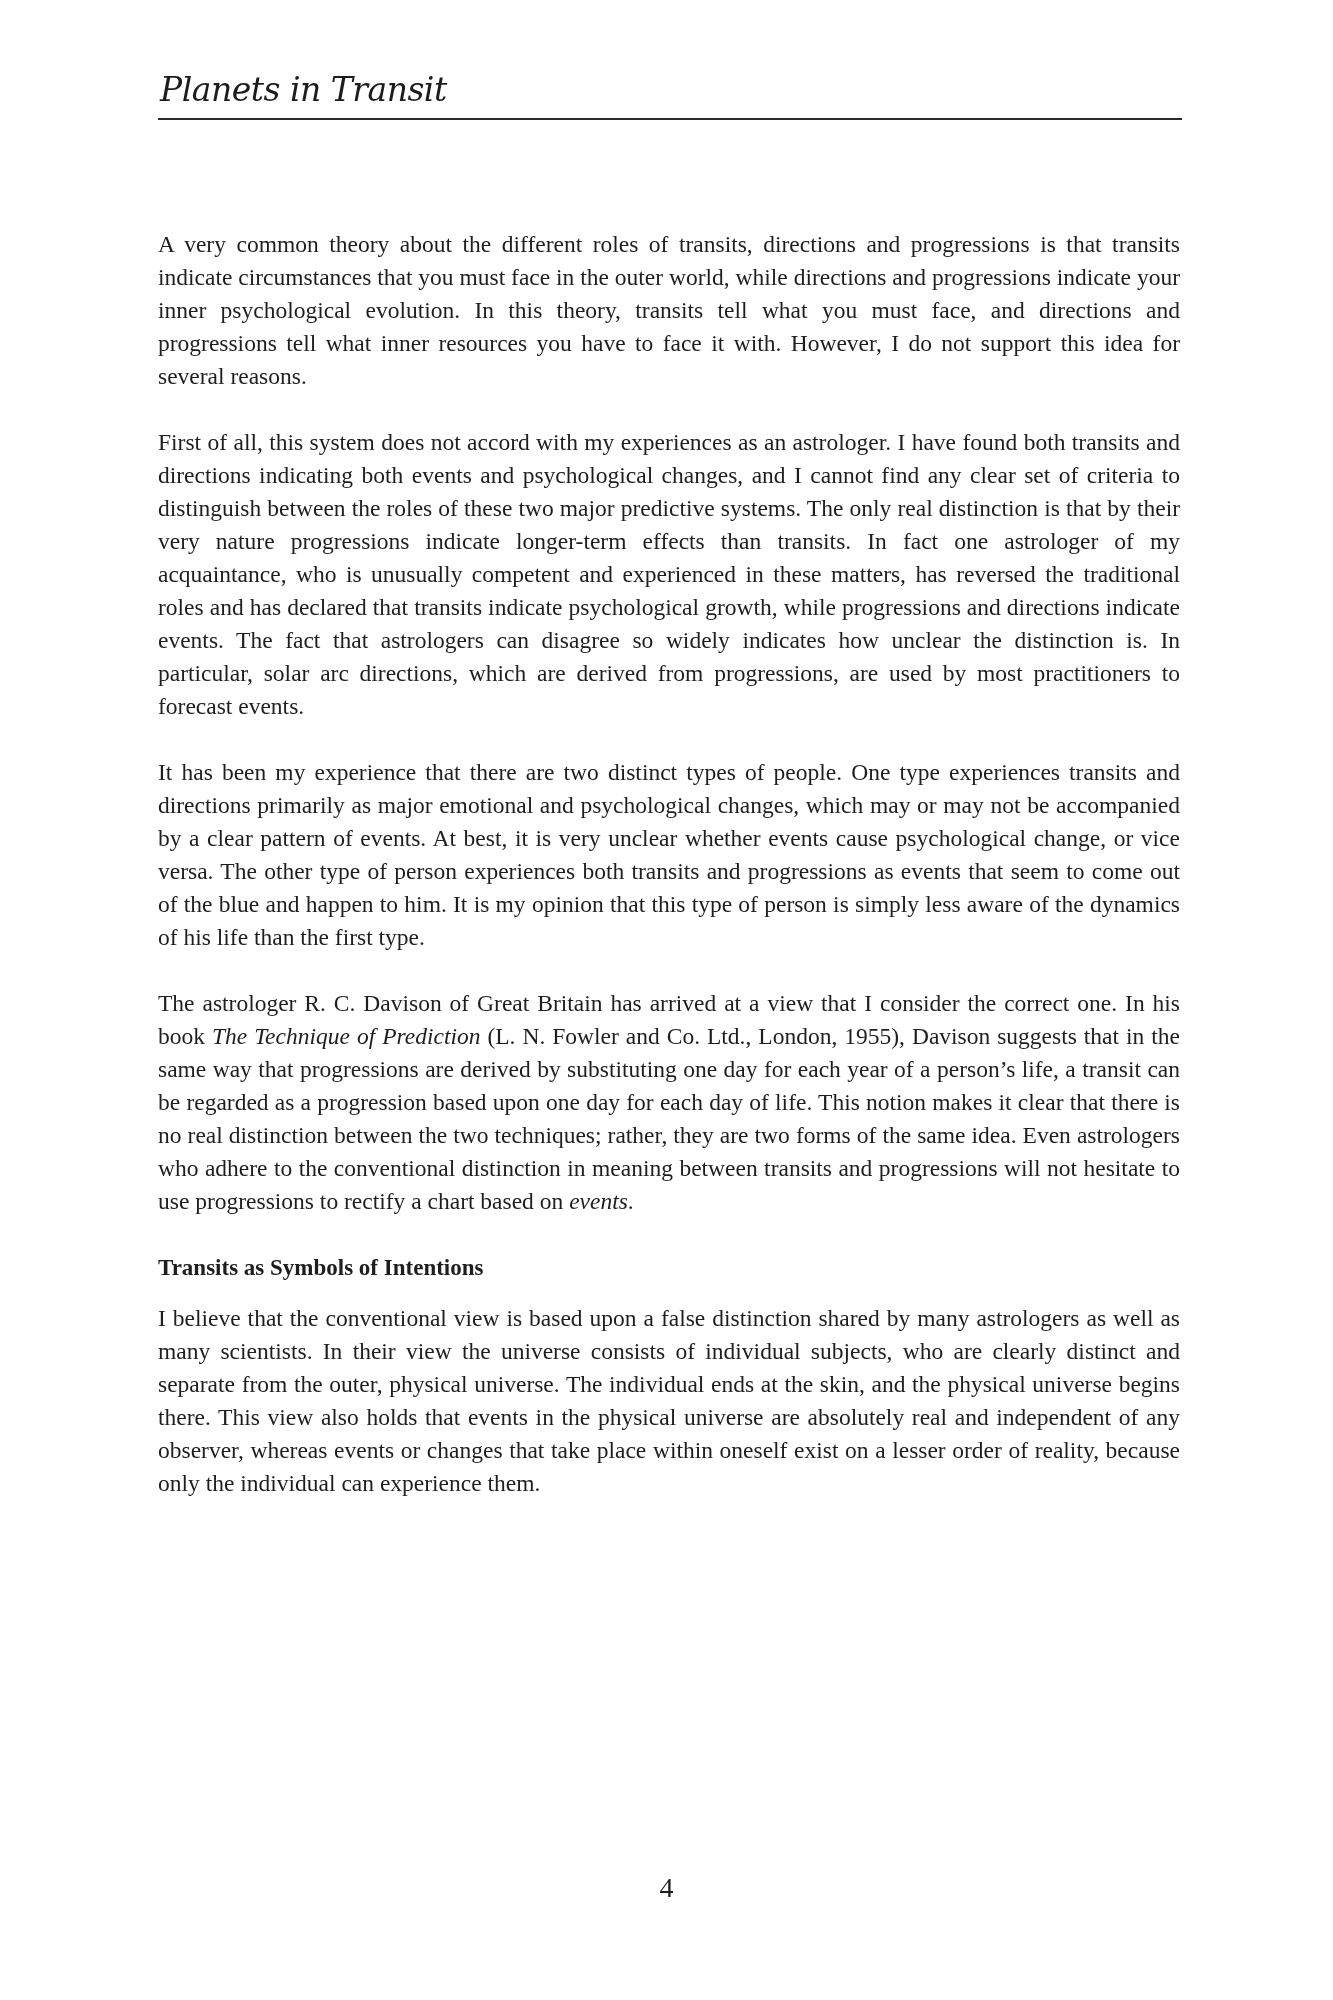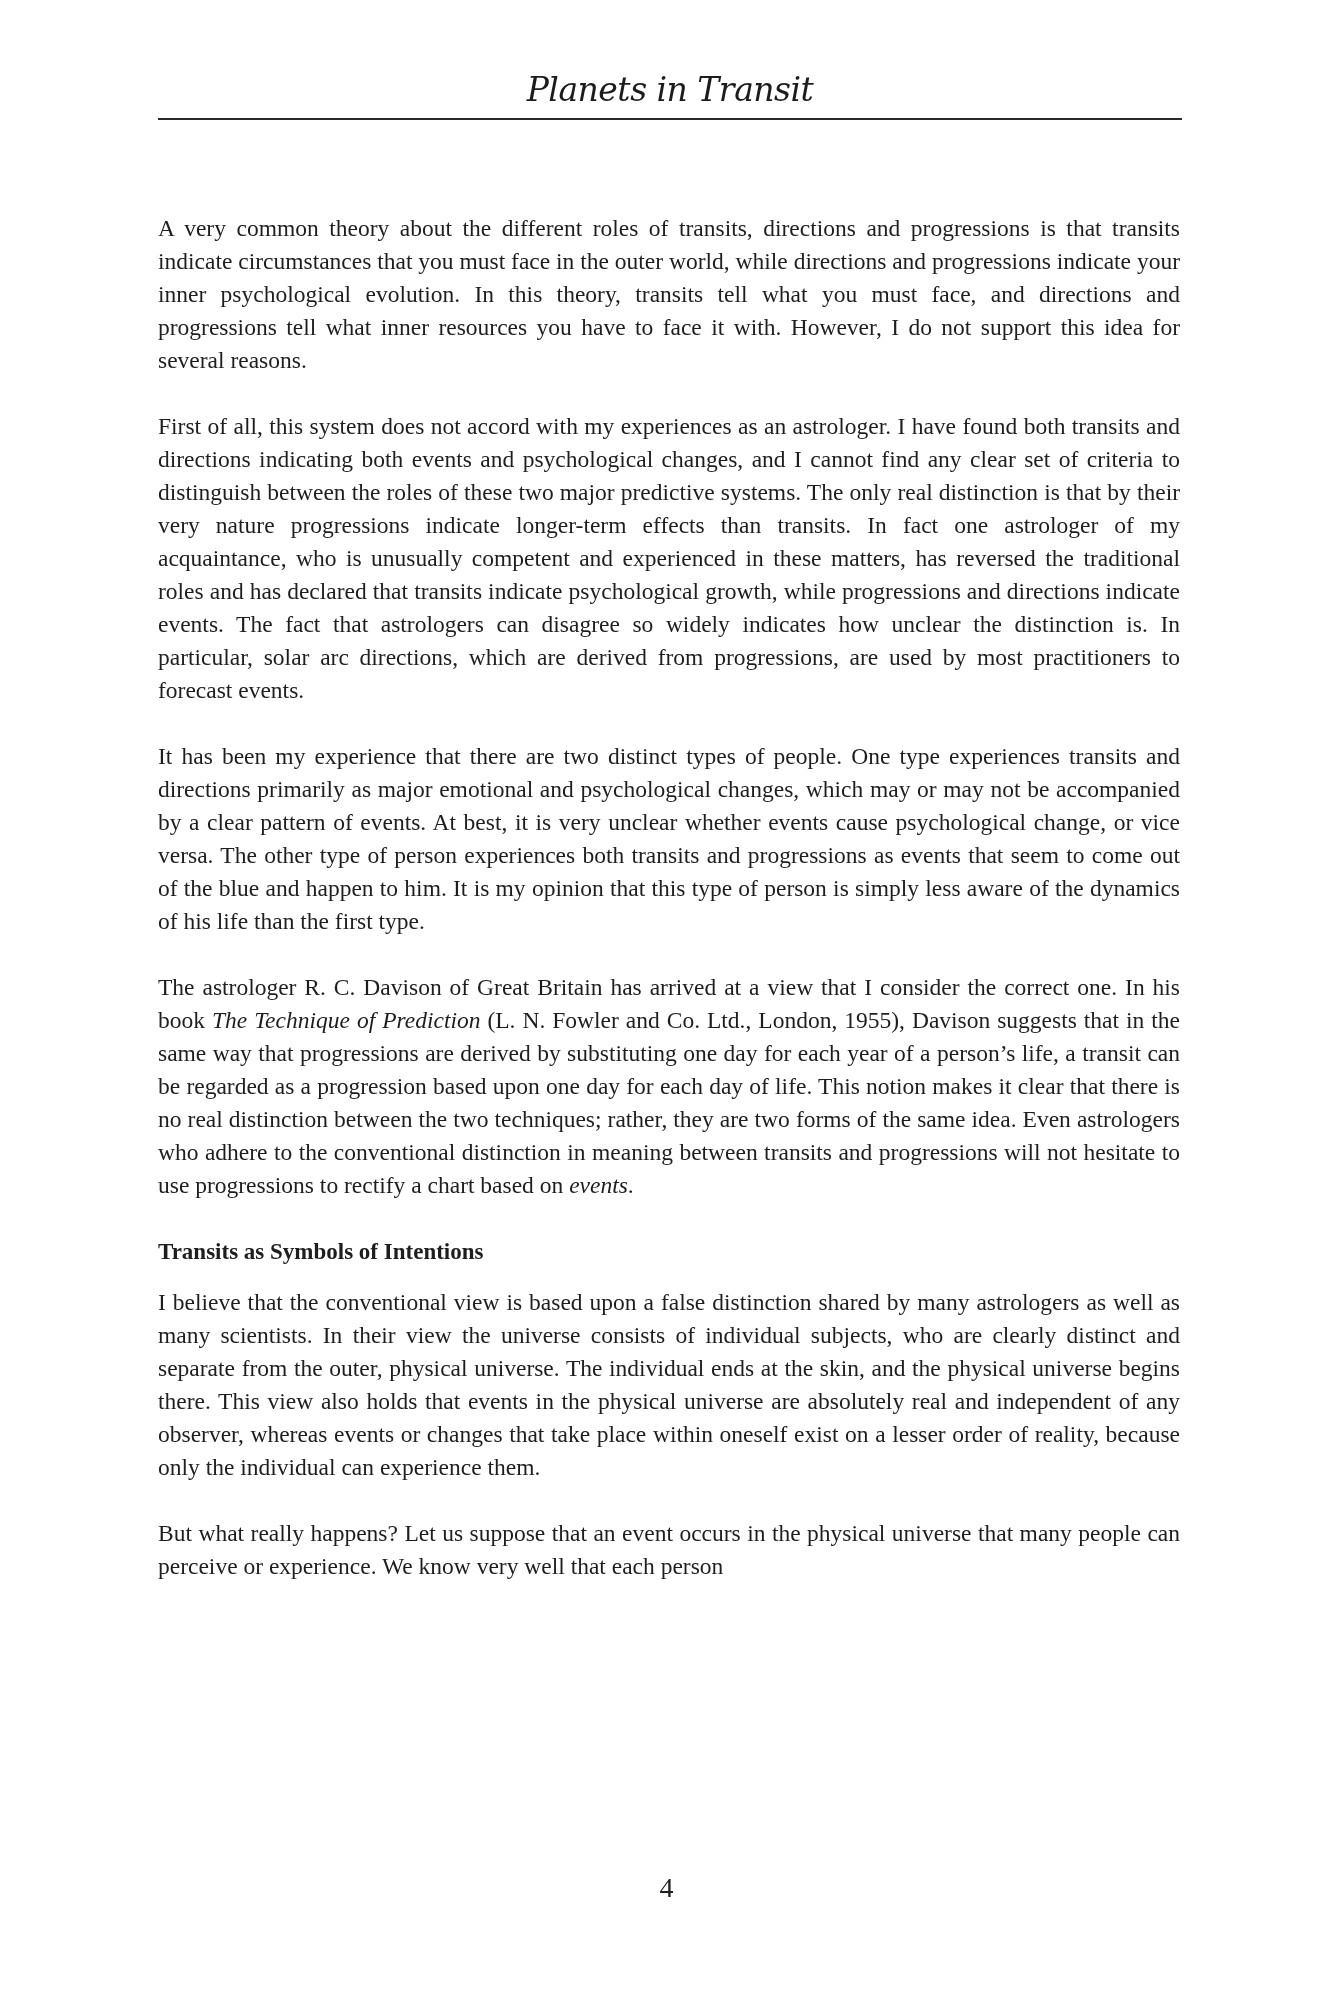--- a/index.html
+++ b/index.html
@@ -18,40 +18,39 @@
     position: absolute;
     left: 0; top: 0;
     width: 1333px;
     height: 2000px;
   }
   .running-head {
     position: absolute;
     left: 160px;
     width: 1020px;
     top: 70px;
-    text-align: center;
     font-family: "DejaVu Serif", "Liberation Serif", serif;
     font-style: italic;
     font-size: 33px;
     letter-spacing: -0.5px;
     color: #1c1c1c;
   }
   .head-rule {
     position: absolute;
     left: 158px;
     width: 1024px;
     top: 118px;
     height: 0;
     border-top: 2px solid #2a2a2a;
   }
   .body-text {
     position: absolute;
     left: 158px;
     width: 1022px;
-    top: 212px;
+    top: 228px;
     font-family: "Liberation Serif", "DejaVu Serif", serif;
     font-size: 23.5px;
     line-height: 33px;
     text-align: justify;
     color: #1e1e1e;
   }
   .body-text p {
     margin: 0 0 33px 0;
   }
   .subhead {
@@ -84,17 +83,16 @@
 
   <div class="body-text">
     <p>A very common theory about the different roles of transits, directions and progressions is that transits indicate circumstances that you must face in the outer world, while directions and progressions indicate your inner psychological evolution. In this theory, transits tell what you must face, and directions and progressions tell what inner resources you have to face it with. However, I do not support this idea for several reasons.</p>
     <p>First of all, this system does not accord with my experiences as an astrologer. I have found both transits and directions indicating both events and psychological changes, and I cannot find any clear set of criteria to distinguish between the roles of these two major predictive systems. The only real distinction is that by their very nature progressions indicate longer-term effects than transits. In fact one astrologer of my acquaintance, who is unusually competent and experienced in these matters, has reversed the traditional roles and has declared that transits indicate psychological growth, while progressions and directions indicate events. The fact that astrologers can disagree so widely indicates how unclear the distinction is. In particular, solar arc directions, which are derived from progressions, are used by most practitioners to forecast events.</p>
     <p>It has been my experience that there are two distinct types of people. One type experiences transits and directions primarily as major emotional and psychological changes, which may or may not be accompanied by a clear pattern of events. At best, it is very unclear whether events cause psychological change, or vice versa. The other type of person experiences both transits and progressions as events that seem to come out of the blue and happen to him. It is my opinion that this type of person is simply less aware of the dynamics of his life than the first type.</p>
     <p><span>The astrologer R. C. Davison of Great Britain has arrived at a view that I consider the correct one. In his book </span><i>The Technique of Prediction</i><span> (L. N. Fowler and Co. Ltd., London, 1955), Davison suggests that in the same way that progressions are derived by substituting one day for each year of a person’s life, a transit can be regarded as a progression based upon one day for each day of life. This notion makes it clear that there is no real distinction between the two techniques; rather, they are two forms of the same idea. Even astrologers who adhere to the conventional distinction in meaning between transits and progressions will not hesitate to use progressions to rectify a chart based on </span><i>events</i><span>.</span></p>
 
     <div class="subhead">Transits as Symbols of Intentions</div>
 
     <p>I believe that the conventional view is based upon a false distinction shared by many astrologers as well as many scientists. In their view the universe consists of individual subjects, who are clearly distinct and separate from the outer, physical universe. The individual ends at the skin, and the physical universe begins there. This view also holds that events in the physical universe are absolutely real and independent of any observer, whereas events or changes that take place within oneself exist on a lesser order of reality, because only the individual can experience them.</p>
-    <p>But what really happens? Let us suppose that an event occurs in the physical universe that many people can perceive or experience. We know very well that each person</p>
   </div>
 
   <div class="folio">4</div>
 </div>
 
 </body></html>

